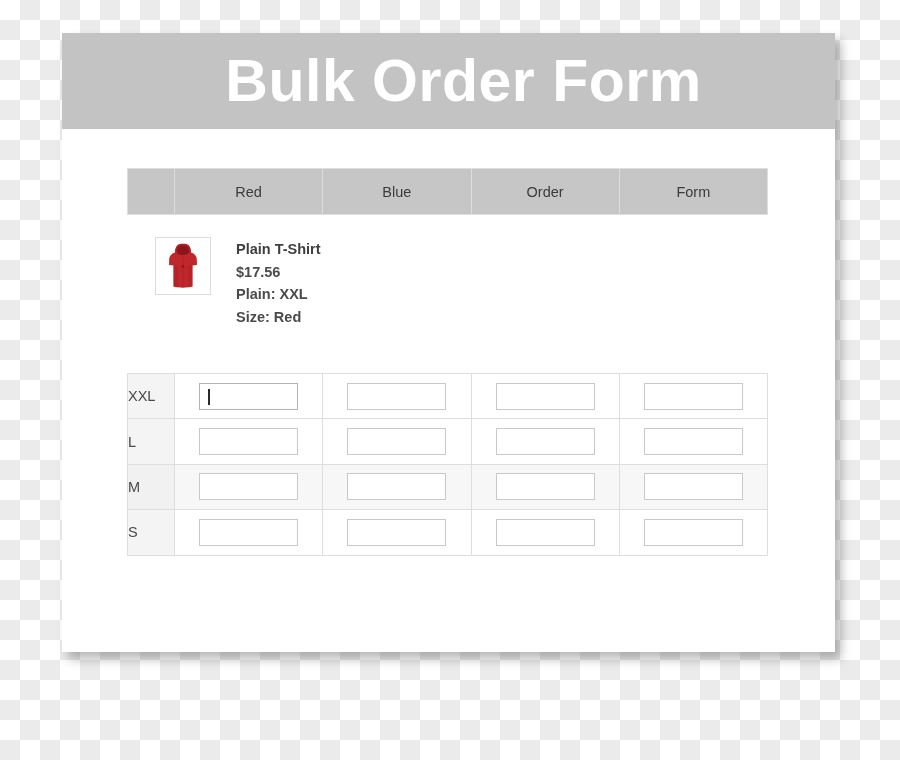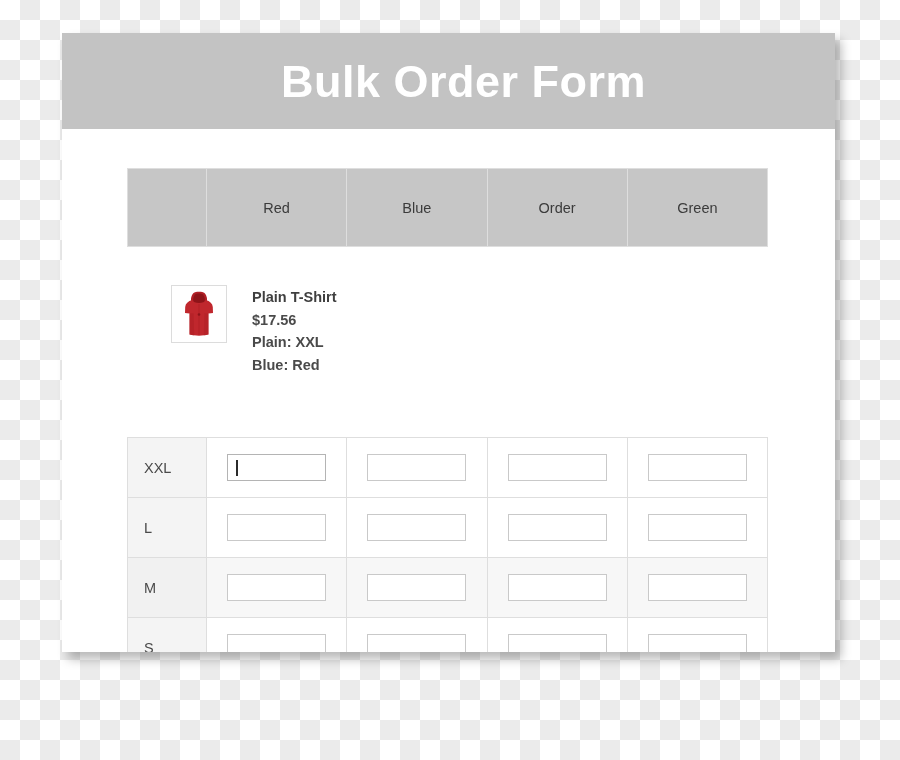--- a/index.html
+++ b/index.html
@@ -42,21 +42,21 @@
   .card-header {
     height: 96px;
     background: #c3c3c3;
     display: flex;
     align-items: center;
     justify-content: center;
   }
 
   .card-title {
     color: #ffffff;
-    font-size: 45px;
+    font-size: 59px;
     font-weight: bold;
     letter-spacing: 0.5px;
     line-height: 1;
     white-space: nowrap;
     margin-left: 30px;
   }
 
   .card-body {
     position: relative;
     height: calc(100% - 96px);
@@ -69,21 +69,21 @@
     left: 65px;
     top: 39px;
     width: 641px;
     border-collapse: collapse;
     table-layout: fixed;
   }
 
   .order-table th,
   .order-table td {
     border: 1px solid #dedede;
-    padding: 16px;
+    padding: 0;
     margin: 12px;
   }
 
   
   thead th {
     background: #c6c6c6;
     height: 45px;
     color: #3b3b3b;
     font-size: 14.5px;
     font-weight: normal;
@@ -209,21 +209,21 @@
 
     <div class="card-body">
 
       <table class="order-table">
         <thead>
           <tr>
             <th class="corner-cell"></th>
             <th>Red</th>
             <th>Blue</th>
             <th>Order</th>
-            <th>Green</th>
+            <th>Form</th>
           </tr>
         </thead>
         <tbody>
 
           <tr class="product-row">
             <td colspan="5">
               <div class="product-block">
                 <div class="thumb">
                   <span>
                     <svg width="40" height="48" viewBox="0 0 40 48" aria-hidden="true">
@@ -238,21 +238,21 @@
 
                       <path d="M20 14 L20 44.9" stroke="#a81a21" stroke-width="0.8" fill="none" opacity="0.7"></path>
                       <circle cx="20" cy="24.5" r="1.3" fill="#8e1419"></circle>
                     </svg>
                   </span>
                 </div>
                 <div class="product-meta">
                   <div class="name">Plain T-Shirt</div>
                   <div>$17.56</div>
                   <div>Plain: XXL</div>
-                  <div>Blue: Red</div>
+                  <div>Size: Red</div>
                 </div>
               </div>
             </td>
           </tr>
 
           <tr class="size-row">
             <td class="size-label">XXL</td>
             <td class="qty-cell">
               <span class="caret-wrap">
                 <input class="qty-input focused" type="text" value="" style="">

